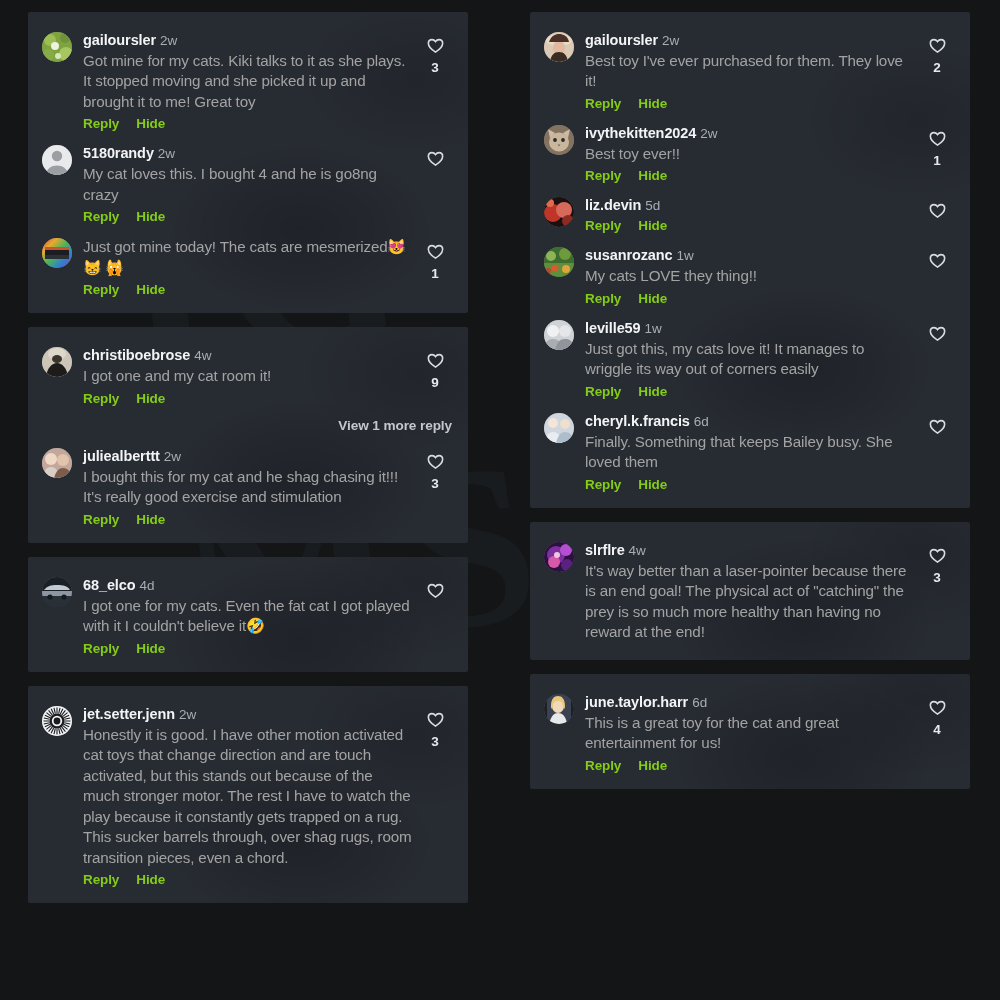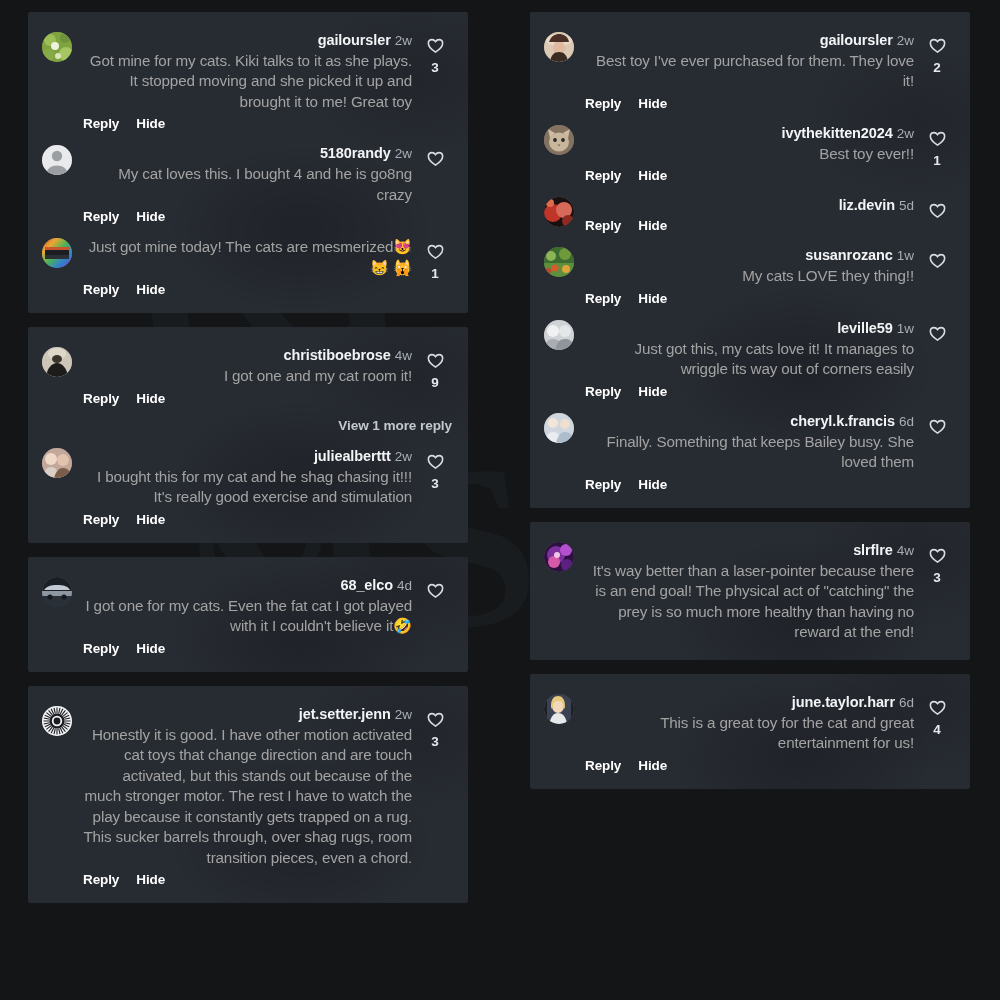--- a/index.html
+++ b/index.html
@@ -89,21 +89,21 @@
     min-width: 30px;
     border-radius: 50%;
     margin-top: 2px;
     margin-right: 11px;
     background: #6e7277;
     overflow: hidden;
     position: relative;
   }
   .avatar svg { display: block; width: 100%; height: 100%; }
 
-  .body { flex: 1; min-width: 0; padding-top: 1px; text-align: right; }
+  .body { flex: 1; min-width: 0; padding-top: 1px; }
 
   .meta { line-height: 1.1; margin-bottom: 2px; }
   .uname {
     color: #f2f4f6;
     font-weight: 700;
     font-size: 14.5px;
     letter-spacing: -0.1px;
   }
   .time {
     color: #a7adb6;
@@ -122,21 +122,21 @@
     word-wrap: break-word;
   }
 
   .actions {
     display: flex;
     gap: 17px;
     margin-top: 4px;
     padding-bottom: 2px;
   }
   .actions span {
-    color: #ffffff;
+    color: #84cc16;
     font-size: 13.5px;
     font-weight: 700;
     letter-spacing: -0.1px;
     cursor: pointer;
   }
 
   .likes {
     width: 34px;
     min-width: 34px;
     display: flex;

